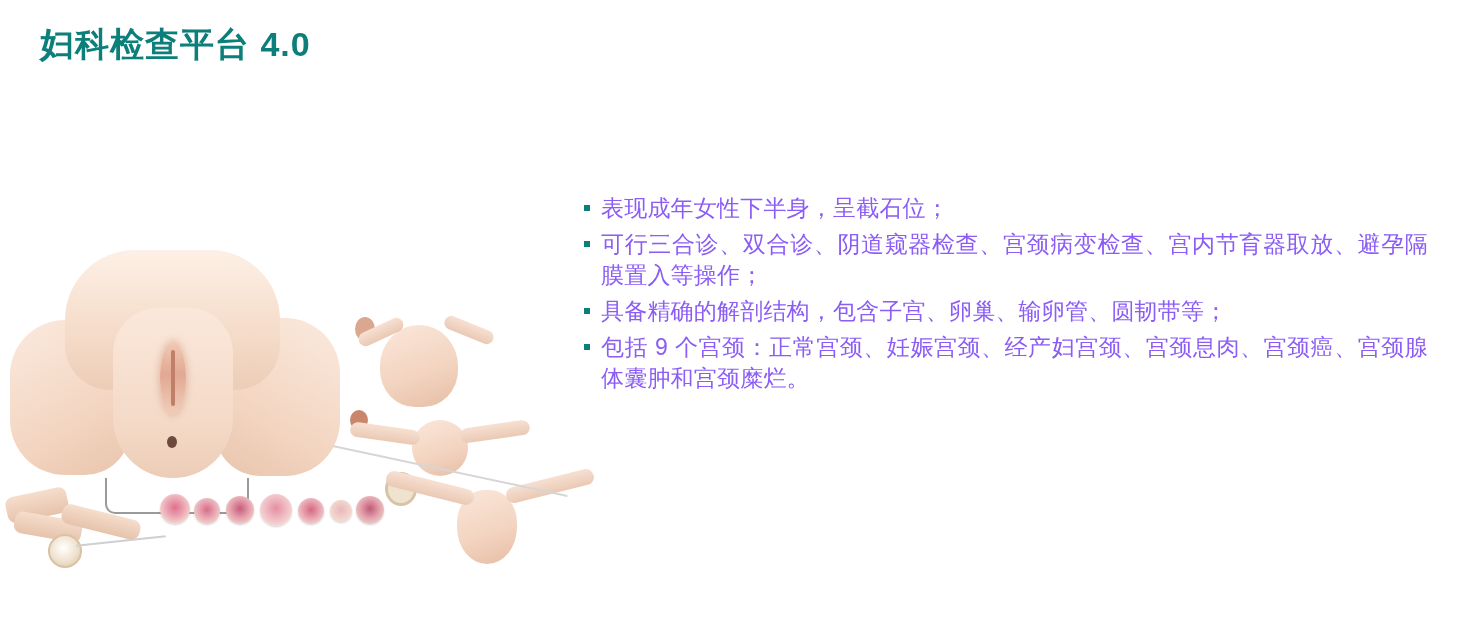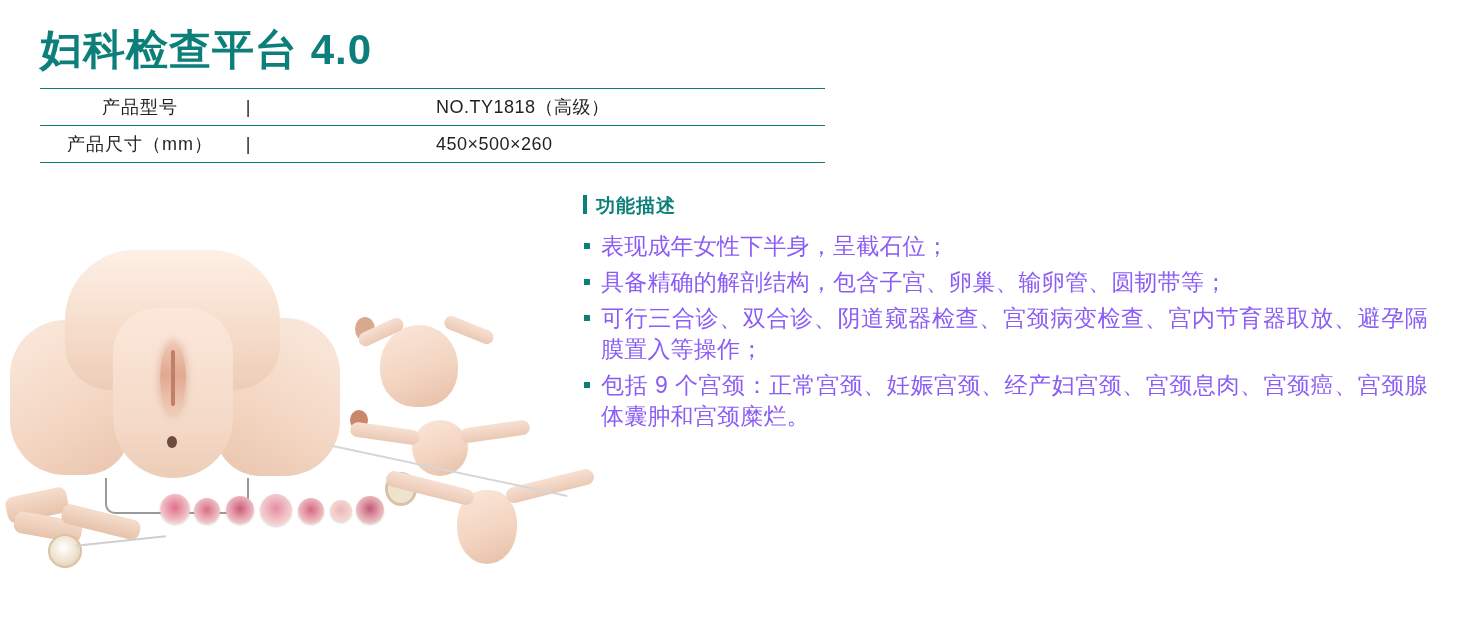--- a/index.html
+++ b/index.html
@@ -21,21 +21,21 @@
     position: relative;
     width: 1464px;
     height: 643px;
   }
 
   
   .title {
     position: absolute;
     left: 40px;
     top: 22px;
-    font-size: 42px;
+    font-size: 34px;
     font-weight: bold;
     letter-spacing: 1px;
     color: #0d7f7a;
     white-space: nowrap;
   }
 
   
   .spec-table {
     position: absolute;
     left: 40px;
@@ -322,41 +322,26 @@
     transform: rotate(12deg);
   }
 </style>
 </head>
 <body>
 
 <div class="page">
 
   <div class="title">妇科检查平台 4.0</div>
 
-  <table class="spec-table">
-    <tbody>
-      <tr class="row-top">
-        <td class="cell-label">产品型号</td>
-        <td class="cell-sep">|</td>
-        <td class="cell-value">NO.TY1818（高级）</td>
-      </tr>
-      <tr class="row-bottom">
-        <td class="cell-label">产品尺寸（mm）</td>
-        <td class="cell-sep">|</td>
-        <td class="cell-value">450×500×260</td>
-      </tr>
-    </tbody>
-  </table>
 
   <div class="desc">
-    <div class="desc-heading">功能描述</div>
     <ul class="bullet-list">
       <li>表现成年女性下半身，呈截石位；</li>
+      <li>可行三合诊、双合诊、阴道窥器检查、宫颈病变检查、宫内节育器取放、避孕隔膜置入等操作；</li>
       <li>具备精确的解剖结构，包含子宫、卵巢、输卵管、圆韧带等；</li>
-      <li>可行三合诊、双合诊、阴道窥器检查、宫颈病变检查、宫内节育器取放、避孕隔膜置入等操作；</li>
       <li>包括 9 个宫颈：正常宫颈、妊娠宫颈、经产妇宫颈、宫颈息肉、宫颈癌、宫颈腺体囊肿和宫颈糜烂。</li>
     </ul>
   </div>
 
   <div class="photo">
 
     <div class="torso">
       <div class="block hip-left"></div>
       <div class="block hip-right"></div>
       <div class="block belly"></div>

